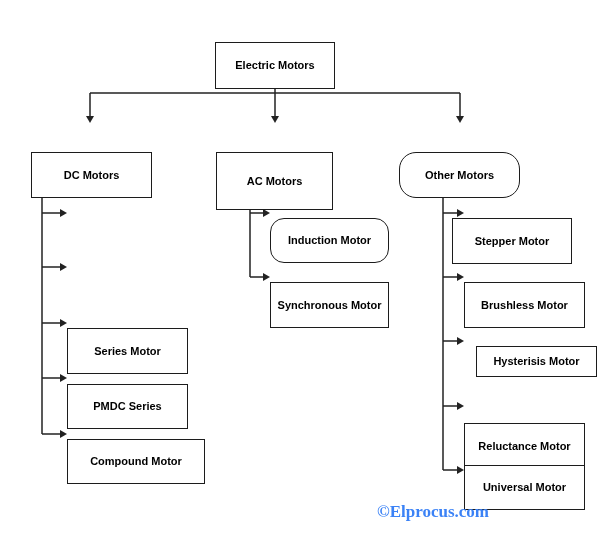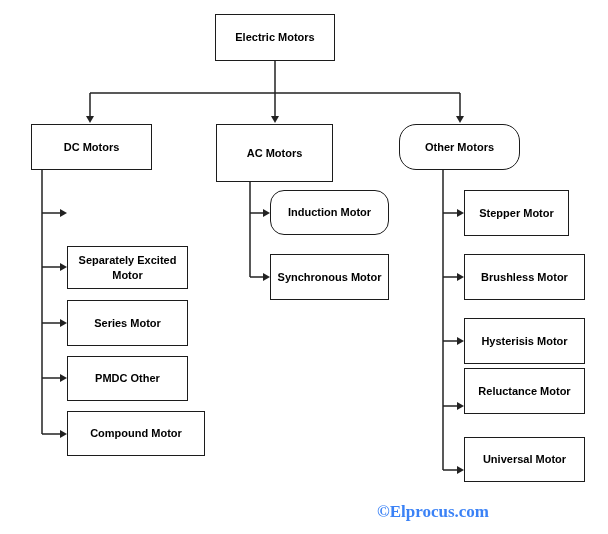--- a/index.html
+++ b/index.html
@@ -19,20 +19,21 @@
     justify-content: center;
     text-align: center;
     background: #ffffff;
     border: 1.5px solid #1c1c1c;
     font-weight: bold;
     font-size: 11px;
     color: #000000;
     line-height: 1.35;
     padding: 4px 6px;
     box-sizing: border-box;
+    margin-top: 28px;
   }
   .watermark {
     position: absolute;
     left: 377px;
     top: 502px;
     font-family: "Liberation Serif", serif;
     font-weight: bold;
     font-size: 17px;
     color: #3b82f6;
     white-space: nowrap;
@@ -83,29 +84,28 @@
     <polygon points="457,402 457,410 464,406" fill="#222222" stroke="none"></polygon>
     <polygon points="457,466 457,474 464,470" fill="#222222" stroke="none"></polygon>
   </svg>
 
   <div class="node" style="left:215px; top:14px; width:120px; height:47px;">Electric Motors</div>
 
   <div class="node" style="left:31px; top:124px; width:121px; height:46px;">DC Motors</div>
   <div class="node" style="left:216px; top:124px; width:117px; height:58px;">AC Motors</div>
   <div class="node" style="left:399px; top:124px; width:121px; height:46px;border-radius:17px;">Other Motors</div>
 
-  <div class="node" style="left:67px; top:246px; width:121px; height:43px;">Separately Excited Motor</div>
   <div class="node" style="left:67px; top:300px; width:121px; height:46px;">Series Motor</div>
-  <div class="node" style="left:67px; top:356px; width:121px; height:45px;">PMDC Other</div>
+  <div class="node" style="left:67px; top:356px; width:121px; height:45px;">PMDC Series</div>
   <div class="node" style="left:67px; top:411px; width:138px; height:45px;">Compound Motor</div>
 
   <div class="node" style="left:270px; top:190px; width:119px; height:45px;border-radius:14px;">Induction Motor</div>
   <div class="node" style="left:270px; top:254px; width:119px; height:46px;">Synchronous Motor</div>
 
-  <div class="node" style="left:464px; top:190px; width:105px; height:46px;">Stepper Motor</div>
+  <div class="node" style="left:452px; top:190px; width:120px; height:46px;">Stepper Motor</div>
   <div class="node" style="left:464px; top:254px; width:121px; height:46px;">Brushless Motor</div>
-  <div class="node" style="left:464px; top:318px; width:121px; height:46px;">Hysterisis Motor</div>
-  <div class="node" style="left:464px; top:368px; width:121px; height:46px;">Reluctance Motor</div>
+  <div class="node" style="left:476px; top:318px; width:121px; height:31px;">Hysterisis Motor</div>
+  <div class="node" style="left:464px; top:395px; width:121px; height:46px;">Reluctance Motor</div>
   <div class="node" style="left:464px; top:437px; width:121px; height:45px;">Universal Motor</div>
 
   <div class="watermark">©Elprocus.com</div>
 
 </div>
 
 </body></html>

